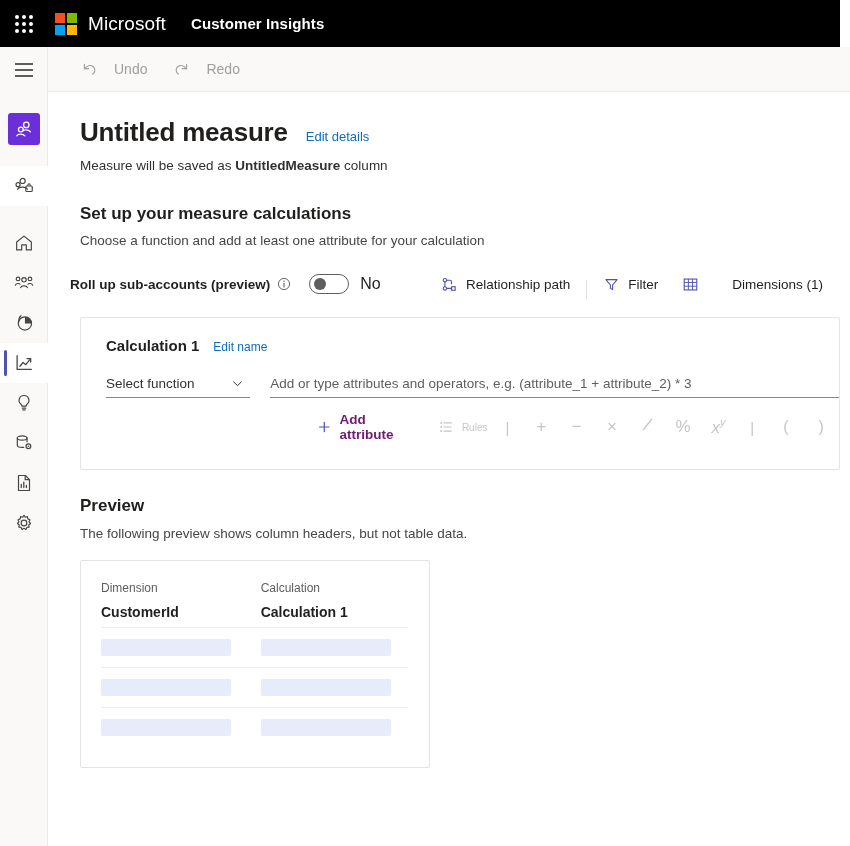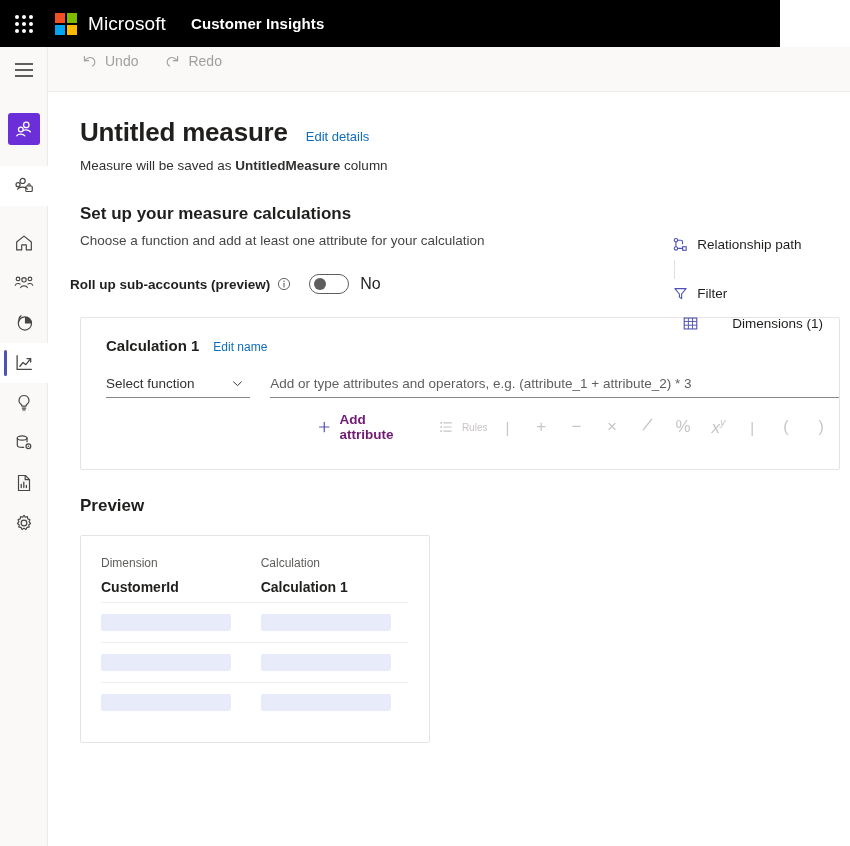--- a/index.html
+++ b/index.html
@@ -7,21 +7,21 @@
     width: 850px;
     height: 846px;
     overflow: hidden;
     background: #ffffff;
     font-family: "Liberation Sans", sans-serif;
   }
 
   
   .suitebar {
     position: absolute; top: 0; left: 0;
-    width: 780px; height: 47px;
+    width: 840px; height: 47px;
     background: #000000;
     display: flex; align-items: center;
   }
   .waffle {
     width: 48px; height: 47px;
     display: flex; align-items: center; justify-content: center;
     cursor: pointer;
   }
   .waffle-grid {
     display: grid;
@@ -56,21 +56,21 @@
 
   
   .commandbar {
     position: absolute; top: 47px; left: 0;
     width: 850px; height: 45px;
     background: #faf9f8;
     display: flex; align-items: center;
     border-bottom: 1px solid #edebe9;
   }
   .cmd-btn {
-    display: flex; align-items: flex-start; gap: 7px;
+    display: flex; align-items: center; gap: 16px;
     height: 32px; padding: 0 10px;
     color: #a19f9d; font-size: 14px;
     cursor: default;
   }
   #undo-btn { margin-left: 71px; }
   #redo-btn { margin-left: 6px; }
   .cmd-icon { width: 17px; height: 17px; display: block; }
 
   
   .rail {
@@ -168,21 +168,21 @@
     display: flex; align-items: center; cursor: pointer;
   }
   .toggle .knob {
     width: 12px; height: 12px; border-radius: 50%;
     background: #605e5c; margin-left: 4px;
   }
   .toggle-text {
     margin-left: 11px; font-size: 16px; color: #201f1e;
   }
   .opt-actions {
-    margin-left: auto; display: flex; align-items: flex-start; flex-direction: column;
+    margin-left: auto; display: flex; align-items: flex-end;
   }
   .opt-btn {
     display: flex; align-items: center; gap: 8px;
     height: 30px; padding: 0 7px;
     font-size: 13.5px; color: #201f1e; cursor: pointer;
   }
   .opt-sep {
     width: 1px; height: 19px; background: #e1dfdd; margin: 0 9px;
   }
   .opt-icon { display: block; }
@@ -537,20 +537,21 @@
       <span class="op"><i>x</i><sup><i>y</i></sup></span>
 
       <span class="op-divider">|</span>
 
       <span class="op paren">(</span>
       <span class="op paren">)</span>
     </div>
   </div>
 
   <div class="preview-heading">Preview</div>
+  <div class="preview-sub">The following preview shows column headers, but not table data.</div>
 
   <div class="preview-card">
     <table class="pv-table">
       <thead>
         <tr>
           <th>
             <span class="pv-colname">Dimension</span>
             <span class="pv-colval">CustomerId</span>
           </th>
           <th>

